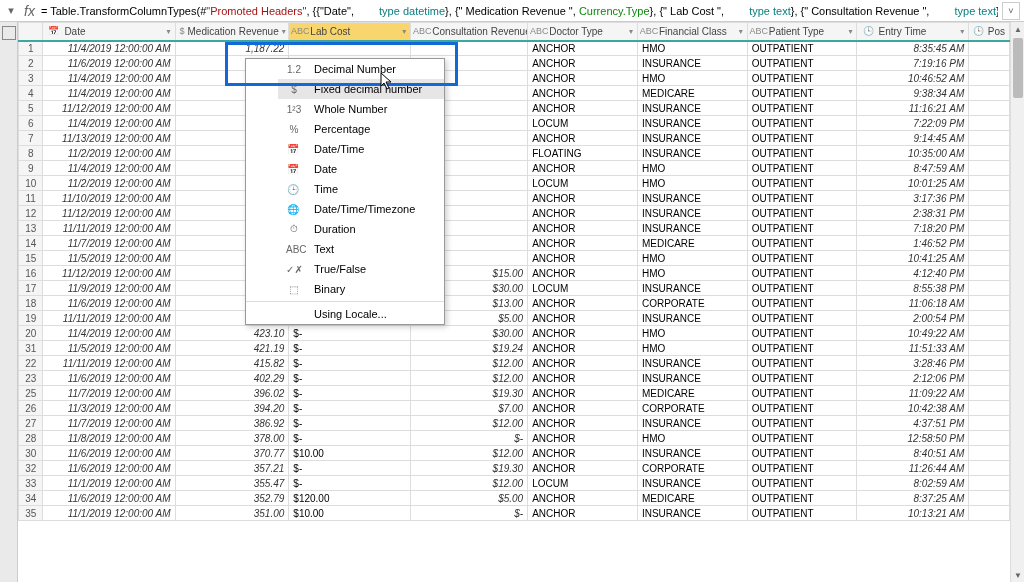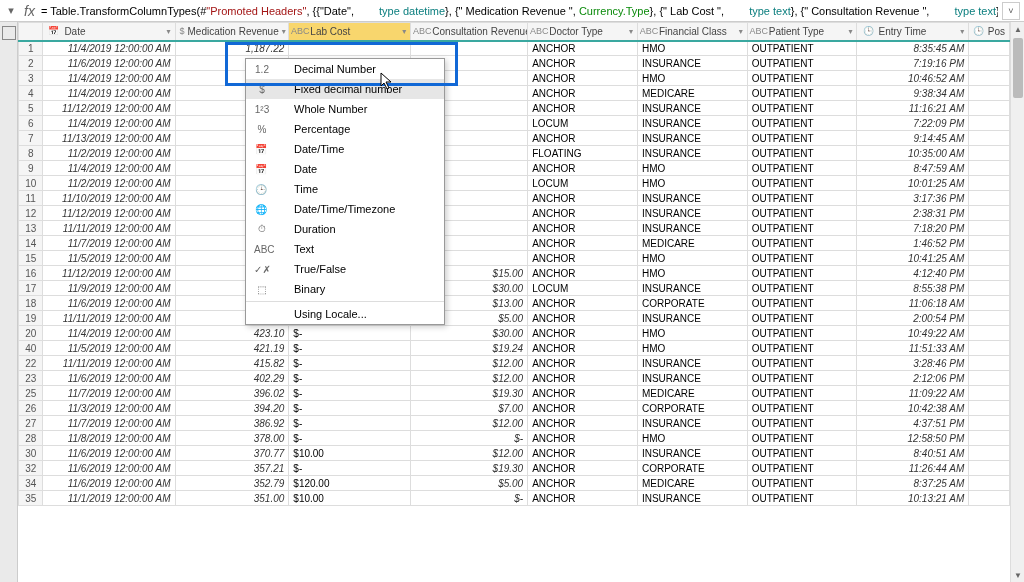--- a/index.html
+++ b/index.html
@@ -52,21 +52,21 @@
 .scrollbar-v .arrow { position: absolute; left: 0; width: 14px; height: 14px; display: flex; align-items: center; justify-content: center; font-size: 8px; color: #666; }
 .scrollbar-v .arrow.up { top: 0; }
 .scrollbar-v .arrow.down { bottom: 0; }
 
 
 .type-menu {
   position: absolute; top: 36px; left: 227px; width: 200px;
   background: #fff; border: 1px solid #999; box-shadow: 2px 2px 6px rgba(0,0,0,.2);
   font-size: 11px; z-index: 20;
 }
-.type-menu .item { display: flex; align-items: center; gap: 24px; padding: 3px 8px; height: 20px; cursor: default; }
+.type-menu .item { display: flex; align-items: center; gap: 12px; padding: 3px 8px; height: 20px; cursor: default; margin-left: 32px; }
 .type-menu .item:hover, .type-menu .item.hovered { background: #e6e6e6; }
 .type-menu .item .micon { width: 16px; text-align: center; color: #666; font-size: 10px; }
 .type-menu .sep { height: 1px; background: #ddd; margin: 2px 0; }
 
 .highlight-box {
   position: absolute; top: 20px; left: 207px; width: 233px; height: 44px;
   border: 3px solid #1168d6; z-index: 30; pointer-events: none;
 }
 .cursor-svg { position: absolute; top: 50px; left: 362px; z-index: 40; pointer-events: none; font-size: 12px; }
 </style>
@@ -390,21 +390,21 @@
             <td class="ralign">423.10</td>
             <td class="lalign">$-</td>
             <td class="ralign">$30.00</td>
             <td class="lalign">ANCHOR</td>
             <td class="lalign">HMO</td>
             <td class="lalign">OUTPATIENT</td>
             <td class="ralign">10:49:22 AM</td>
             <td></td>
           </tr>
           <tr>
-            <td class="row-num-cell">40</td>
+            <td class="row-num-cell">31</td>
             <td class="ralign">11/5/2019 12:00:00 AM</td>
             <td class="ralign">421.19</td>
             <td class="lalign">$-</td>
             <td class="ralign">$19.24</td>
             <td class="lalign">ANCHOR</td>
             <td class="lalign">HMO</td>
             <td class="lalign">OUTPATIENT</td>
             <td class="ralign">11:51:33 AM</td>
             <td></td>
           </tr>
@@ -495,20 +495,32 @@
           <tr>
             <td class="row-num-cell">32</td>
             <td class="ralign">11/6/2019 12:00:00 AM</td>
             <td class="ralign">357.21</td>
             <td class="lalign">$-</td>
             <td class="ralign">$19.30</td>
             <td class="lalign">ANCHOR</td>
             <td class="lalign">CORPORATE</td>
             <td class="lalign">OUTPATIENT</td>
             <td class="ralign">11:26:44 AM</td>
+            <td></td>
+          </tr>
+          <tr>
+            <td class="row-num-cell">33</td>
+            <td class="ralign">11/1/2019 12:00:00 AM</td>
+            <td class="ralign">355.47</td>
+            <td class="lalign">$-</td>
+            <td class="ralign">$12.00</td>
+            <td class="lalign">LOCUM</td>
+            <td class="lalign">INSURANCE</td>
+            <td class="lalign">OUTPATIENT</td>
+            <td class="ralign">8:02:59 AM</td>
             <td></td>
           </tr>
           <tr>
             <td class="row-num-cell">34</td>
             <td class="ralign">11/6/2019 12:00:00 AM</td>
             <td class="ralign">352.79</td>
             <td class="lalign">$120.00</td>
             <td class="ralign">$5.00</td>
             <td class="lalign">ANCHOR</td>
             <td class="lalign">MEDICARE</td>

